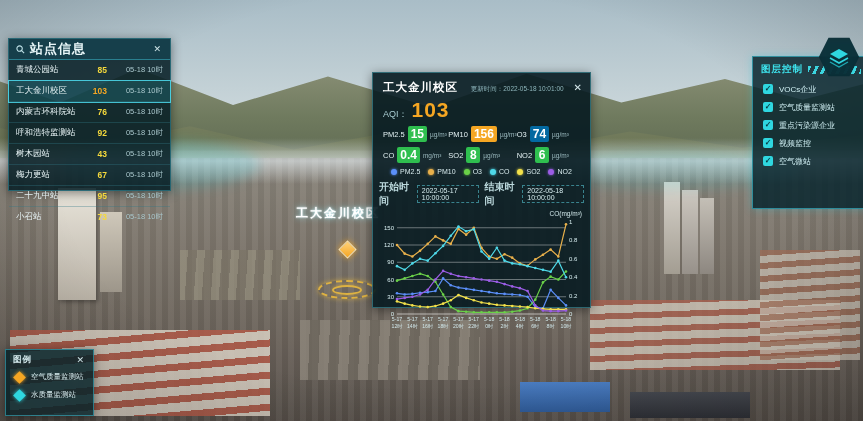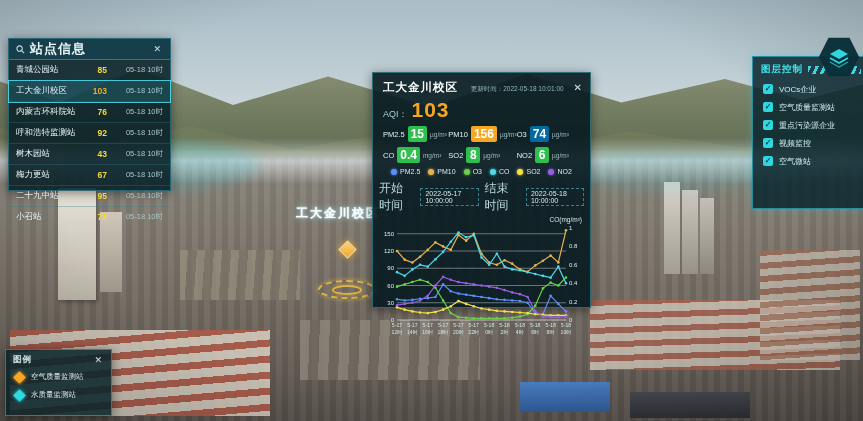--- a/index.html
+++ b/index.html
@@ -62,21 +62,21 @@
   .aqi-val{font-size:21px;font-weight:bold;color:#f5a623;letter-spacing:1px;}
   .pol-grid{display:grid;grid-template-columns:1fr 1fr 1fr;row-gap:5px;padding:2px 8px 3px 10px;}
   .pol{display:flex;align-items:center;gap:3px;}
   .pol .pl{font-size:7.5px;color:#e2f0f2;}
   .pol .pv{font-size:12px;font-weight:bold;color:#fff;padding:1px 3px;border-radius:2px;min-width:14px;text-align:center;}
   .pol .pu{font-size:6.5px;color:#9ab8bd;}
   .chip-row{display:flex;justify-content:center;gap:8px;padding:2px 4px;}
   .chip{display:flex;align-items:center;gap:3px;font-size:7px;color:#d6e9ec;cursor:pointer;}
   .chip .dot{width:6px;height:6px;border-radius:50%;box-shadow:0 0 3px currentColor;}
   .time-row{display:flex;align-items:center;justify-content:center;gap:6px;padding:3px 6px 1px 6px;}
-  .t-lab{font-size:12px;color:#bcd9dd;}
+  .t-lab{font-size:10px;color:#bcd9dd;font-weight:bold;}
   .t-val{font-size:7px;color:#d6ecef;border:1px dashed rgba(90,210,225,.55);padding:1px 4px;cursor:pointer;}
   .axis-title{text-align:right;font-size:6.5px;color:#cfe5e8;padding:1px 8px 0 0;}
   #chartBox{padding:0 6px;}
 
   
   #layerPanel{left:752px;top:56px;width:118px;height:153px;background:rgba(8,38,46,.85);
     border:1px solid rgba(60,200,220,.6);box-shadow:0 0 8px rgba(40,200,220,.35);}
   .lp-head{display:flex;align-items:center;gap:5px;padding:6px 8px 4px 8px;}
   .lp-title{font-size:9.5px;font-weight:bold;color:#3ee6f0;letter-spacing:1px;}
   .lp-stripes{flex:1;height:8px;
@@ -86,21 +86,21 @@
     font-size:8px;line-height:10px;text-align:center;font-weight:bold;}
   .lrow .ll{font-size:8px;color:#cfeef2;}
 
   .hexwrap{position:absolute;left:818px;top:36px;width:42px;height:42px;z-index:21;cursor:pointer;}
   .hex{width:42px;height:42px;background:rgba(8,38,46,.92);
     clip-path:polygon(25% 4%,75% 4%,98% 50%,75% 96%,25% 96%,2% 50%);
     display:flex;align-items:center;justify-content:center;
     filter:drop-shadow(0 0 4px rgba(60,220,240,.8));}
 
   
-  #legendPanel{left:5px;top:349px;width:107px;height:67px;background:rgba(8,36,42,.85);
+  #legendPanel{left:5px;top:349px;width:89px;height:67px;background:rgba(8,36,42,.85);
     border:1px solid rgba(60,190,210,.55);}
   .lg-head{display:flex;align-items:center;padding:4px 7px 2px 7px;}
   .lg-title{flex:1;font-size:8.5px;font-weight:bold;color:#d9eef1;letter-spacing:1px;}
   .lgrow{display:flex;align-items:center;gap:7px;padding:4px 9px;}
   .dia{width:9px;height:9px;transform:rotate(45deg);box-shadow:0 0 4px currentColor;}
   .lgrow .gl{font-size:7.5px;color:#d9eef1;}
 
   
   .billboard{position:absolute;left:296px;top:205px;z-index:6;font-size:12px;font-weight:bold;color:#fff;
     letter-spacing:2px;text-shadow:0 0 6px rgba(150,240,255,.95),0 0 2px #fff;}

